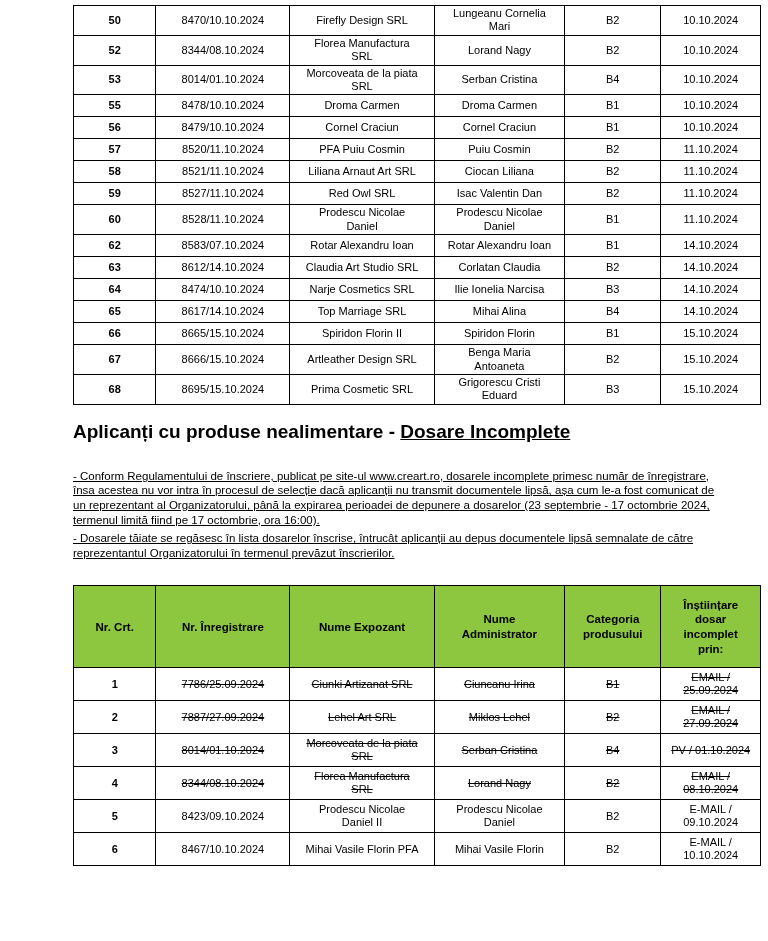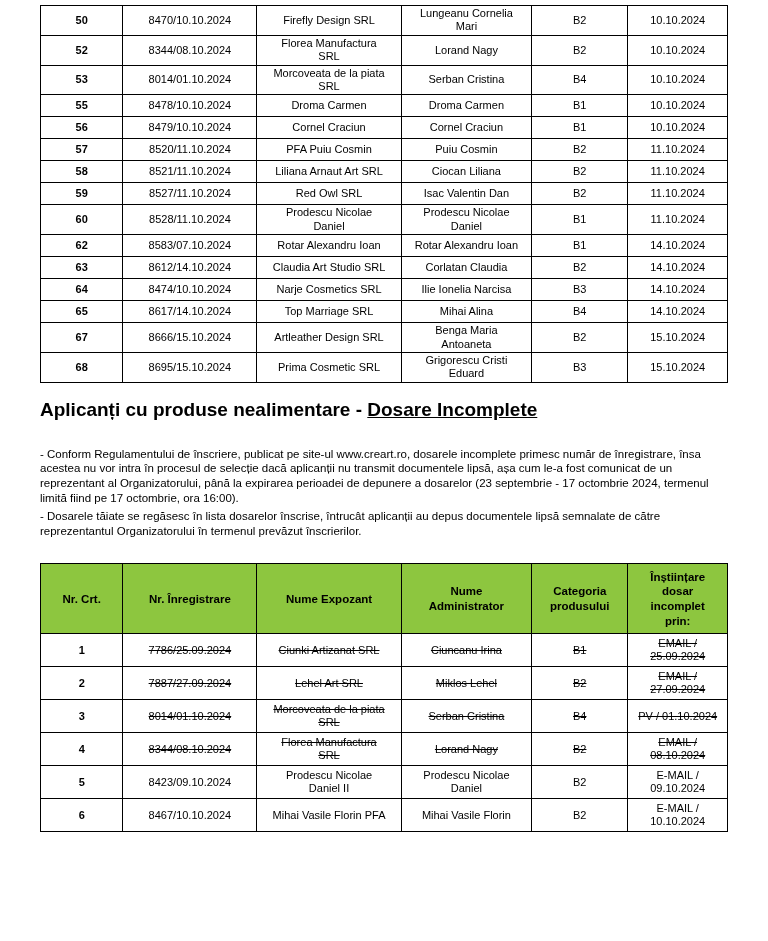--- a/index.html
+++ b/index.html
@@ -2,21 +2,21 @@
 <html lang="ro"><head>
 <meta charset="utf-8">
 <style>
   * { box-sizing: border-box; margin: 0; padding: 0; }
   html, body { background: #ffffff; }
   body {
     width: 768px; height: 941px; overflow: hidden;
     font-family: "Liberation Sans", "DejaVu Sans", sans-serif;
     color: #000;
   }
-  .page { padding-top: 5px; }
+  .page { padding-top: 5px; margin-left: 33px; }
 
   table {
     border-collapse: collapse;
     table-layout: fixed;
     width: 688px;
     margin-left: 40px;
   }
   td, th {
     border: 1px solid #000;
     text-align: center;
@@ -31,37 +31,38 @@
   .t2 tr { height: 33px; }
   td.nr { font-weight: bold; }
   td.struck { text-decoration: line-through; }
 
   .t2 thead th {
     background: #8dc63f;
     font-weight: bold;
     font-size: 11.5px;
     line-height: 1.28;
     padding: 4px 3px;
-    height: 70px;
+    height: 82px;
   }
 
   .section-title {
     margin: 16px 40px 0 40px;
     text-align: left;
     font-size: 19px;
     font-weight: bold;
   }
   .section-title .underlined { text-decoration: underline; }
 
   .notes { margin: 26px 40px 0 40px; }
   .note {
     font-size: 11.5px;
     line-height: 1.27;
     text-align: left;
     margin-bottom: 4px;
+    text-decoration: underline;
   }
   .t2-wrap { margin-top: 25px; }
 </style>
 </head>
 <body>
 
 <div class="page">
 
   <table class="t1">
     <colgroup>
@@ -174,20 +175,28 @@
           <td>B3</td>
           <td>14.10.2024</td>
         </tr>
         <tr>
           <td class="nr">65</td>
           <td>8617/14.10.2024</td>
           <td>Top Marriage SRL</td>
           <td>Mihai Alina</td>
           <td>B4</td>
           <td>14.10.2024</td>
+        </tr>
+        <tr>
+          <td class="nr">66</td>
+          <td>8665/15.10.2024</td>
+          <td>Spiridon Florin II</td>
+          <td>Spiridon Florin</td>
+          <td>B1</td>
+          <td>15.10.2024</td>
         </tr>
         <tr>
           <td class="nr">67</td>
           <td>8666/15.10.2024</td>
           <td>Artleather Design SRL</td>
           <td>Benga Maria
 Antoaneta</td>
           <td>B2</td>
           <td>15.10.2024</td>
         </tr>

